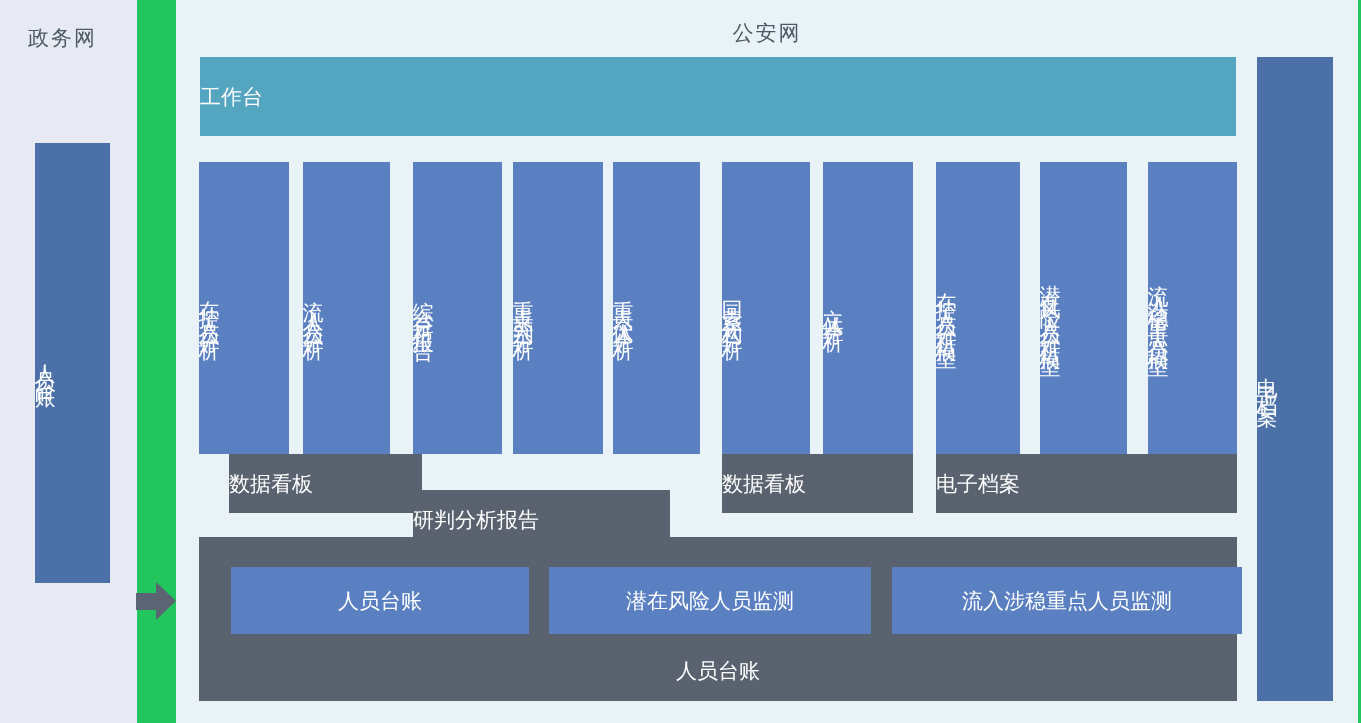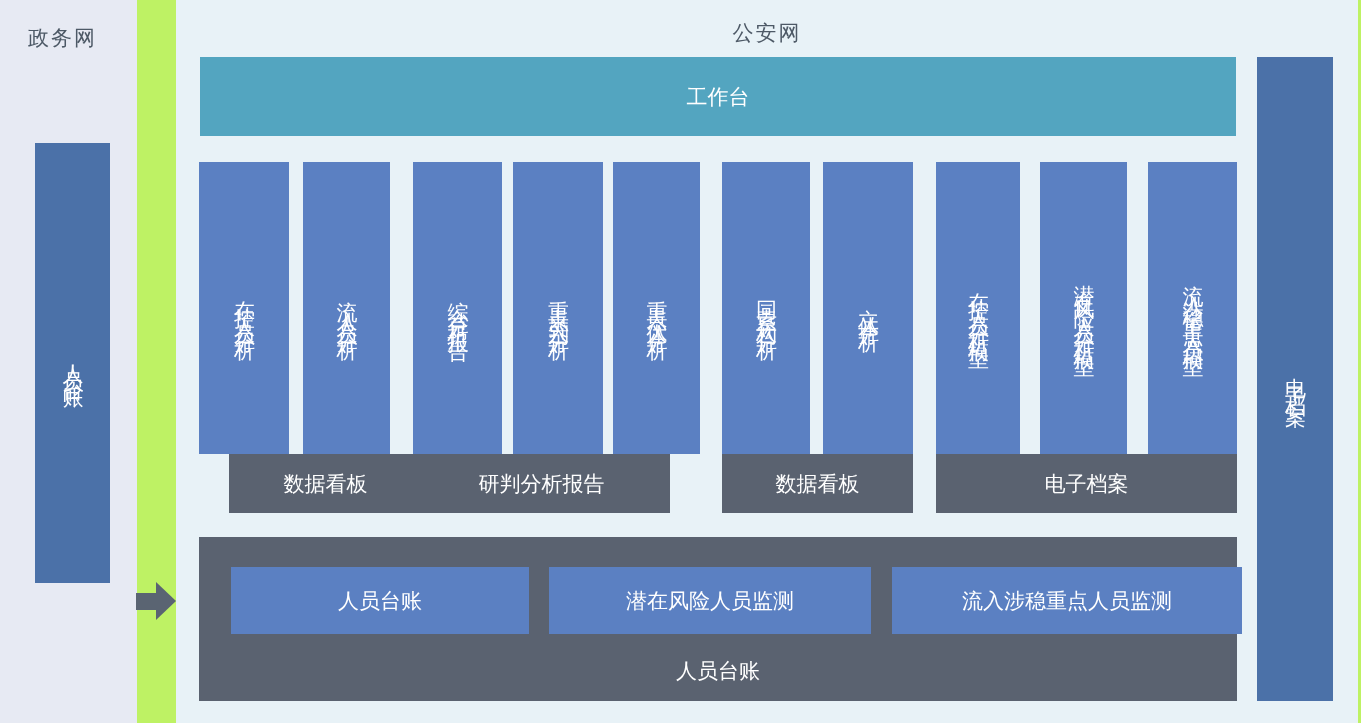--- a/index.html
+++ b/index.html
@@ -1,30 +1,30 @@
 <!DOCTYPE html>
 <html><head>
 <meta charset="utf-8">
 <style>
   html,body{margin:0;padding:0;background:#ffffff;}
   .canvas{
     position:relative;width:1361px;height:723px;overflow:hidden;
-    background:#bef264;
-    font-family:Liberation Serif, serif;
+    background:#22c55e;
+    font-family:Liberation Sans, sans-serif;
   }
   .panel{position:absolute;top:0;height:723px;}
   .left-panel{left:0;width:137px;background:#e7eaf3;}
   .right-panel{left:176px;width:1182px;background:#e8f2f7;}
   .zone-title{
     position:absolute;font-size:21px;color:#4d5966;letter-spacing:2px;
     white-space:nowrap;
   }
   .gov-title{left:28px;top:24px;}
   .police-title{left:176px;top:19px;width:1182px;text-align:center;}
-  .block{position:absolute;display:flex;align-items:center;justify-content:center;}
+  .block{position:absolute;display:flex;align-items:center;justify-content:flex-start;}
   .deep-blue{background:#4b71a8;}
   .bar-blue{background:#5b80c2;}
   .teal{background:#53a5c0;}
   .slate{background:#5a6270;}
   .wlabel{color:#ffffff;font-size:21px;white-space:nowrap;}
   .vtext{
     writing-mode:vertical-rl;text-orientation:upright;
     color:#ffffff;font-size:21px;letter-spacing:8px;line-height:1;
   }
   .vtext.wide{letter-spacing:9px;}
@@ -100,21 +100,21 @@
   <div class="block bar-blue vbar" style="left:1040px;width:87px;">
     <span class="vtext">潜在风险人员分析模型</span>
   </div>
   <div class="block bar-blue vbar" style="left:1148px;width:89px;">
     <span class="vtext">流入涉稳重点人员模型</span>
   </div>
 
   <div class="block slate gbox" style="left:199px;width:193px;margin-left:30px;">
     <span class="wlabel">数据看板</span>
   </div>
-  <div class="block slate gbox" style="left:413px;width:257px;">
+  <div class="block slate gbox" style="left:413px;width:257px;margin-top:36px;">
     <span class="wlabel">研判分析报告</span>
   </div>
   <div class="block slate gbox" style="left:722px;width:191px;">
     <span class="wlabel">数据看板</span>
   </div>
   <div class="block slate gbox" style="left:936px;width:301px;">
     <span class="wlabel">电子档案</span>
   </div>
 
   <div class="bottom-panel">

